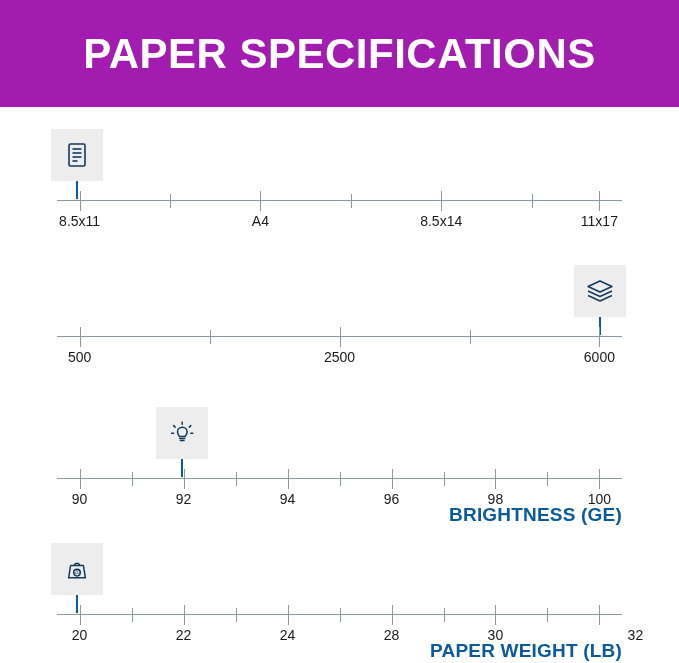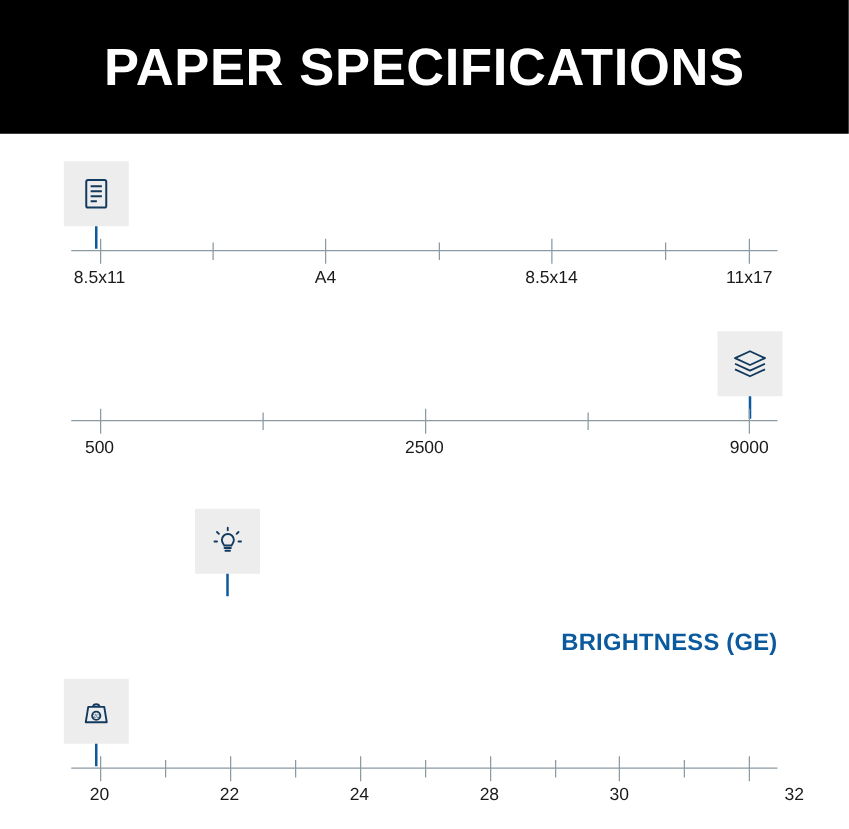--- a/index.html
+++ b/index.html
@@ -19,21 +19,21 @@
     height: 663px;
     background: #ffffff;
   }
   
   .header {
     position: absolute;
     left: 0;
     top: 0;
     width: 679px;
     height: 107px;
-    background: #000000;
+    background: #a21caf;
     display: flex;
     align-items: center;
     justify-content: center;
   }
   .header-title {
     color: #ffffff;
     font-size: 42px;
     font-weight: bold;
     letter-spacing: 0.5px;
     line-height: 1;
@@ -163,71 +163,92 @@
       <div class="icon-stem" style="left:599px;top:70px;height:18px;"></div>
       <div class="ruler" style="top:78px;">
         <div class="ruler-line"></div>
         <div class="tick" style="left:22.6px;"></div>
         <div class="tick minor" style="left:152.6px;"></div>
         <div class="tick" style="left:282.5px;"></div>
         <div class="tick minor" style="left:412.5px;"></div>
         <div class="tick" style="left:542.4px;"></div>
         <div class="tick-label" style="left:22.6px;">500</div>
         <div class="tick-label" style="left:282.5px;">2500</div>
-        <div class="tick-label" style="left:542.4px;">9000</div>
+        <div class="tick-label" style="left:542.4px;">6000</div>
       </div>
     </div>
   </div>
 
   <div class="spec" style="top:387px;height:140px;">
     <div class="spec-inner">
       <div class="icon-badge" style="left:156px;top:20px;">
         <svg width="30" height="30" viewBox="0 0 30 30" fill="none" stroke="#123a5e" stroke-width="1.5" stroke-linecap="round">
           <path d="M10.5 14a4.8 4.8 0 1 1 9.6 0c0 2.1-1.4 3.1-1.9 4.4h-5.8c-.5-1.3-1.9-2.3-1.9-4.4z"></path>
           <line x1="12.6" y1="20.4" x2="17.7" y2="20.4"></line>
           <line x1="13.3" y1="22.6" x2="17" y2="22.6"></line>
           <line x1="15.2" y1="4.2" x2="15.2" y2="6.2"></line>
           <line x1="6.6" y1="7.6" x2="8.1" y2="9.1"></line>
           <line x1="23.8" y1="7.6" x2="22.3" y2="9.1"></line>
           <line x1="4.6" y1="15.2" x2="6.6" y2="15.2"></line>
           <line x1="25.8" y1="15.2" x2="23.8" y2="15.2"></line>
         </svg>
       </div>
       <div class="icon-stem" style="left:181px;top:72px;height:18px;"></div>
-      <div class="spec-label" style="top:117px;">BRIGHTNESS (GE)</div>
-    </div>
-  </div>
-
-  <div class="spec" style="top:527px;height:136px;">
-    <div class="spec-inner">
-      <div class="icon-badge" style="left:51px;top:16px;">
-        <svg width="30" height="30" viewBox="0 0 30 30" fill="none" stroke="#123a5e" stroke-width="1.5" stroke-linejoin="round">
-          <path d="M8.6 11.5h12.8l2 12.3H6.6z"></path>
-          <path d="M12.2 11.5a2.9 2.9 0 0 1 5.6 0"></path>
-          <circle cx="15" cy="18.6" r="3.3"></circle>
-          <text x="15" y="20.3" font-size="5" fill="#123a5e" stroke="none" text-anchor="middle" font-family="Liberation Sans, sans-serif">20</text>
-        </svg>
-      </div>
-      <div class="icon-stem" style="left:76px;top:68px;height:18px;"></div>
-      <div class="ruler" style="top:76px;">
+      <div class="ruler" style="top:80px;">
         <div class="ruler-line"></div>
         <div class="tick" style="left:22.6px;"></div>
         <div class="tick minor" style="left:74.6px;"></div>
         <div class="tick" style="left:126.6px;"></div>
         <div class="tick minor" style="left:178.6px;"></div>
         <div class="tick" style="left:230.5px;"></div>
         <div class="tick minor" style="left:282.5px;"></div>
         <div class="tick" style="left:334.5px;"></div>
         <div class="tick minor" style="left:386.5px;"></div>
         <div class="tick" style="left:438.4px;"></div>
         <div class="tick minor" style="left:490.4px;"></div>
         <div class="tick" style="left:542.4px;"></div>
+        <div class="tick-label" style="left:22.6px;">90</div>
+        <div class="tick-label" style="left:126.6px;">92</div>
+        <div class="tick-label" style="left:230.5px;">94</div>
+        <div class="tick-label" style="left:334.5px;">96</div>
+        <div class="tick-label" style="left:438.4px;">98</div>
+        <div class="tick-label" style="left:542.4px;">100</div>
+      </div>
+      <div class="spec-label" style="top:117px;">BRIGHTNESS (GE)</div>
+    </div>
+  </div>
+
+  <div class="spec" style="top:527px;height:136px;">
+    <div class="spec-inner">
+      <div class="icon-badge" style="left:51px;top:16px;">
+        <svg width="30" height="30" viewBox="0 0 30 30" fill="none" stroke="#123a5e" stroke-width="1.5" stroke-linejoin="round">
+          <path d="M8.6 11.5h12.8l2 12.3H6.6z"></path>
+          <path d="M12.2 11.5a2.9 2.9 0 0 1 5.6 0"></path>
+          <circle cx="15" cy="18.6" r="3.3"></circle>
+          <text x="15" y="20.3" font-size="5" fill="#123a5e" stroke="none" text-anchor="middle" font-family="Liberation Sans, sans-serif">20</text>
+        </svg>
+      </div>
+      <div class="icon-stem" style="left:76px;top:68px;height:18px;"></div>
+      <div class="ruler" style="top:76px;">
+        <div class="ruler-line"></div>
+        <div class="tick" style="left:22.6px;"></div>
+        <div class="tick minor" style="left:74.6px;"></div>
+        <div class="tick" style="left:126.6px;"></div>
+        <div class="tick minor" style="left:178.6px;"></div>
+        <div class="tick" style="left:230.5px;"></div>
+        <div class="tick minor" style="left:282.5px;"></div>
+        <div class="tick" style="left:334.5px;"></div>
+        <div class="tick minor" style="left:386.5px;"></div>
+        <div class="tick" style="left:438.4px;"></div>
+        <div class="tick minor" style="left:490.4px;"></div>
+        <div class="tick" style="left:542.4px;"></div>
         <div class="tick-label" style="left:22.6px;">20</div>
         <div class="tick-label" style="left:126.6px;">22</div>
         <div class="tick-label" style="left:230.5px;">24</div>
         <div class="tick-label" style="left:334.5px;">28</div>
         <div class="tick-label" style="left:438.4px;">30</div>
         <div class="tick-label" style="left:542.4px;margin-left:36px;">32</div>
       </div>
+      <div class="spec-label" style="top:113px;">PAPER WEIGHT (LB)</div>
     </div>
   </div>
 
 </div>
 
 </body></html>

